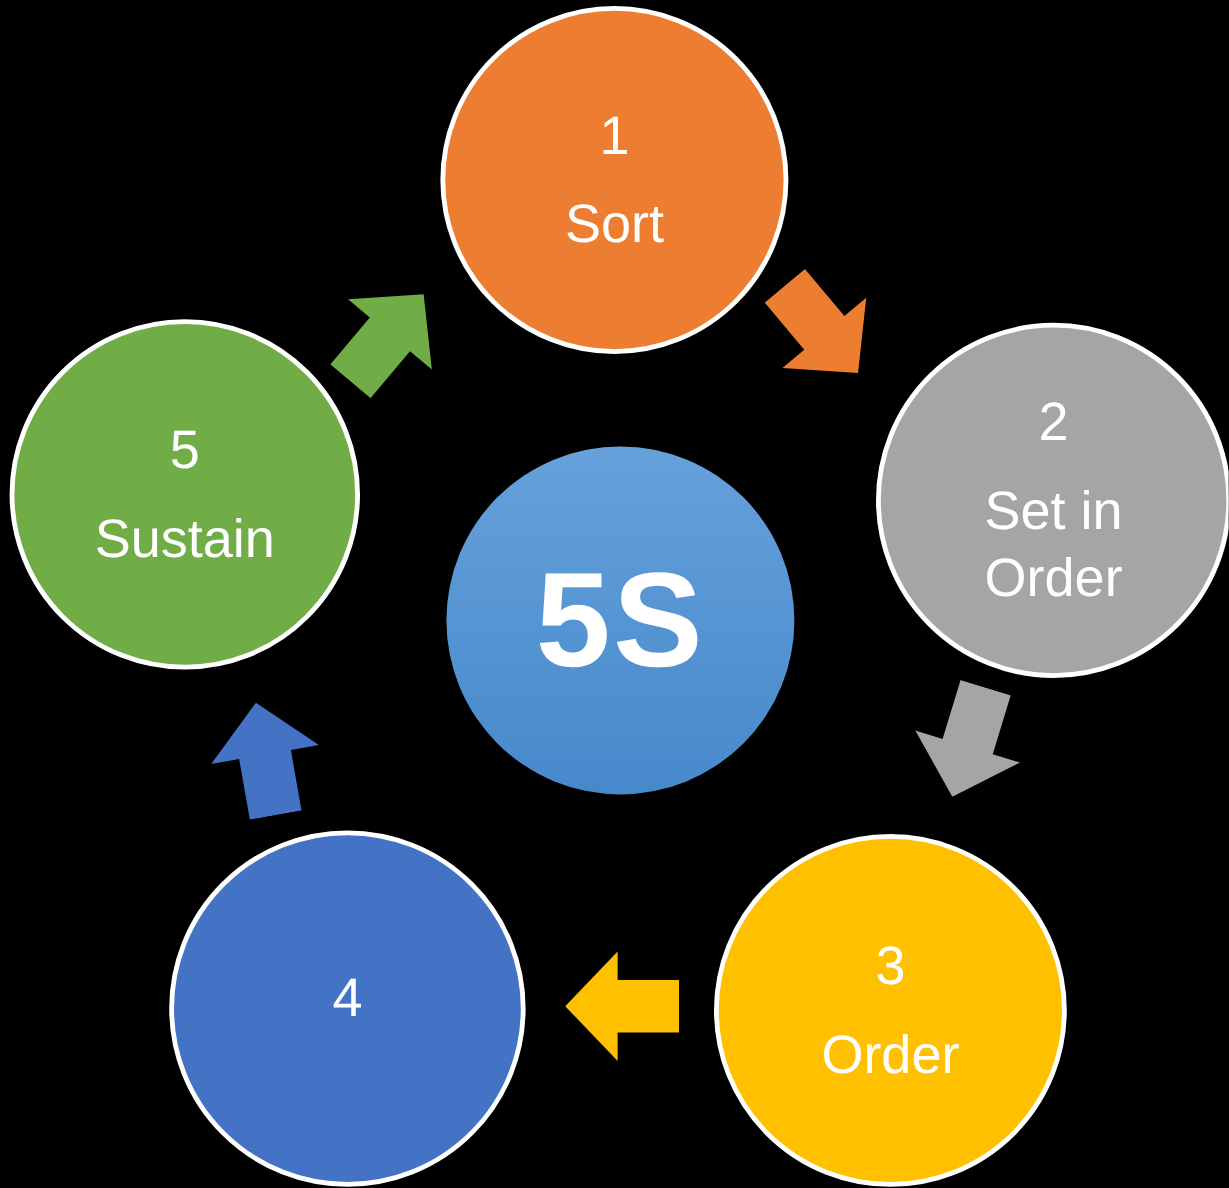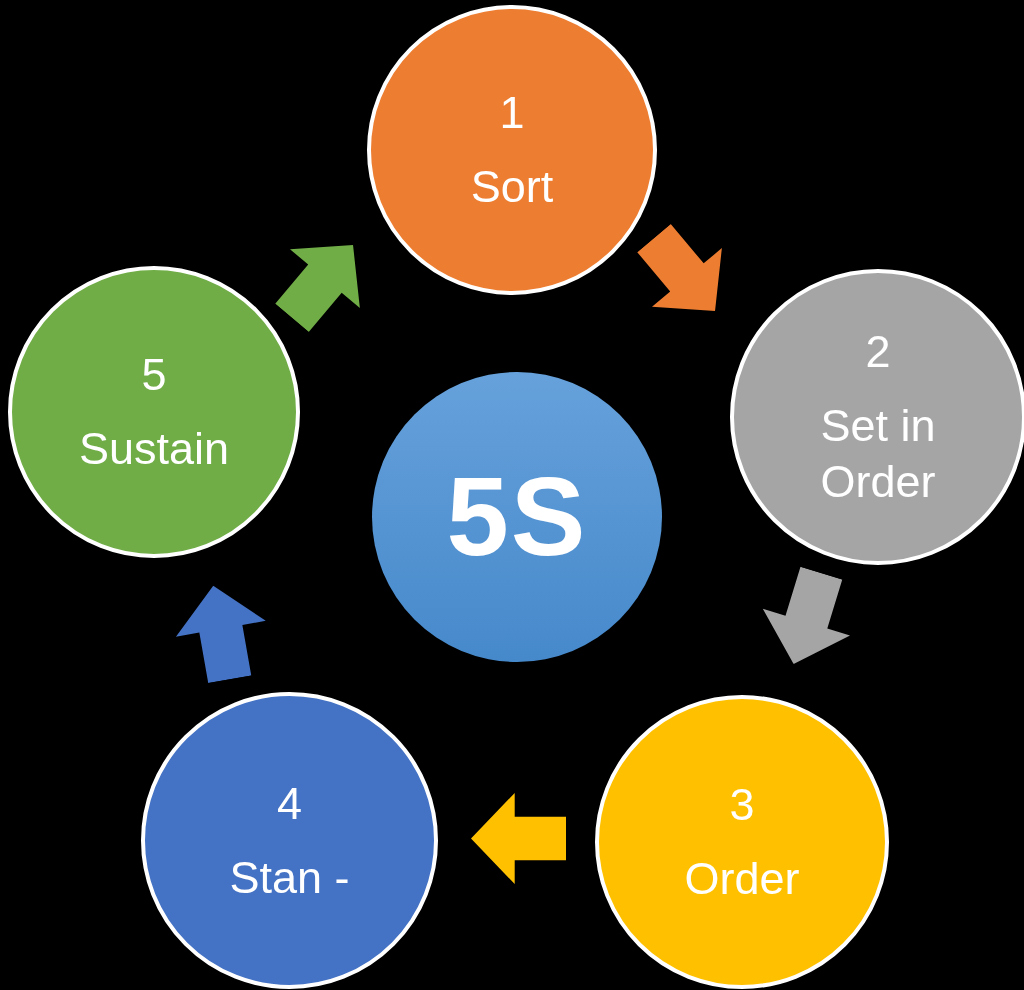--- a/index.html
+++ b/index.html
@@ -82,21 +82,20 @@
   </div>
 
   <div class="circle c-shine" style="background-color: rgb(255, 192, 0);">
     <span class="num">3</span>
     <span class="line">Order</span>
     <span class="line"></span>
   </div>
 
   <div class="circle c-standardize" style="background-color: rgb(68, 114, 196);">
     <span class="num">4</span>
-    <span class="line">Stan -</span>
   </div>
 
   <div class="circle c-sustain" style="background-color: rgb(112, 173, 71);">
     <span class="num">5</span>
     <span class="line">Sustain</span>
     <span class="line"></span>
   </div>
 
   <svg class="arrow a-1to2" viewBox="0 0 100 100">
     <polygon points="50,0 98,46 73,46 73,100 27,100 27,46 2,46" fill="#ED7D31"></polygon>

